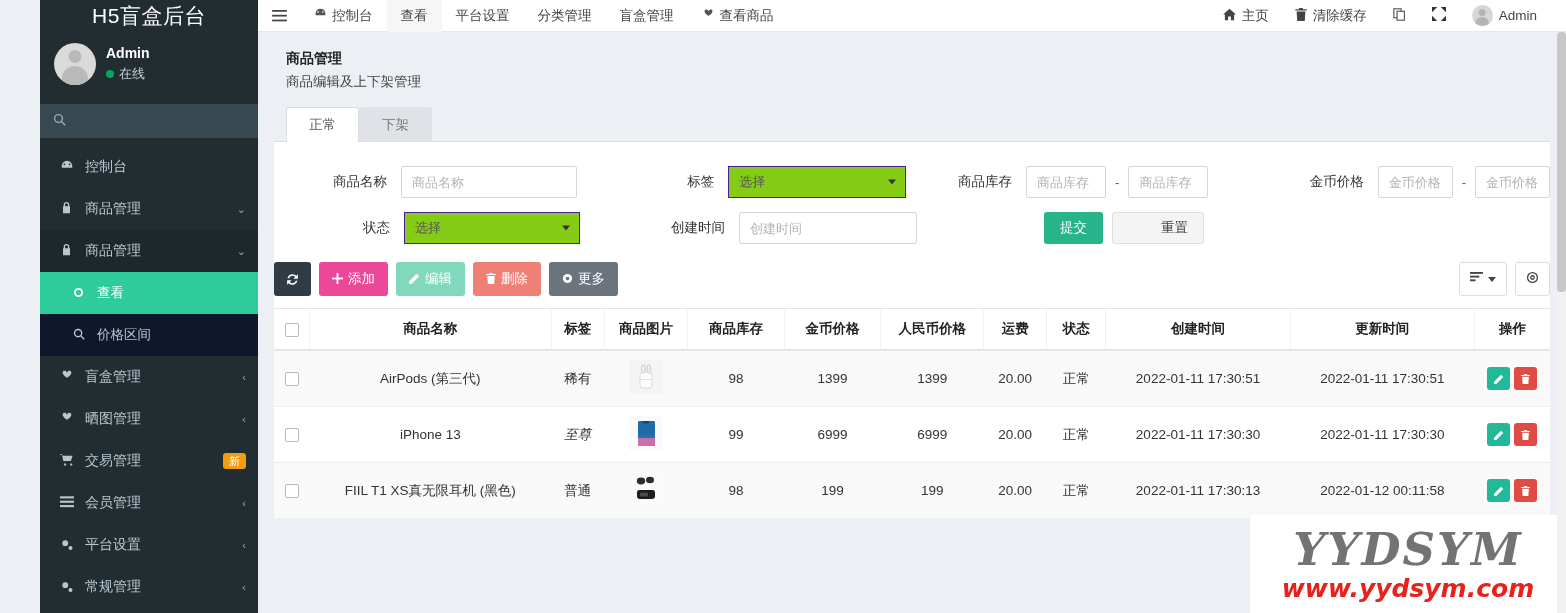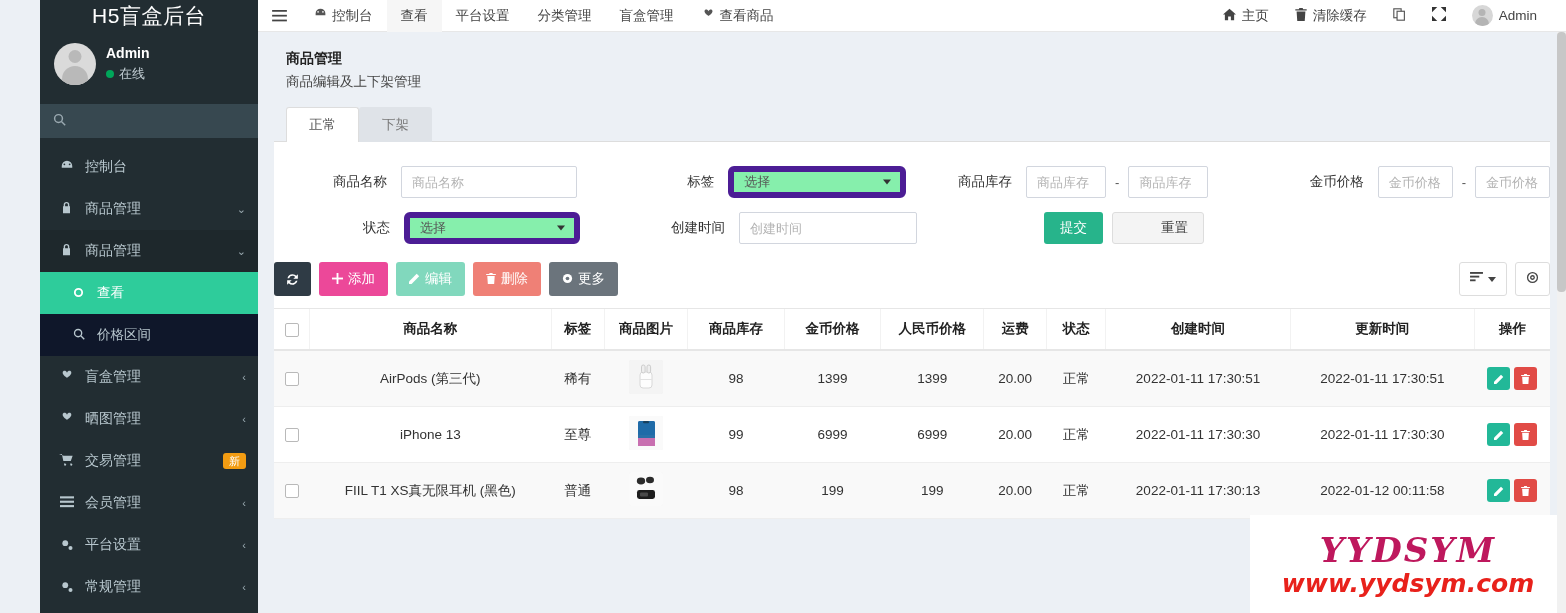--- a/index.html
+++ b/index.html
@@ -139,21 +139,21 @@
   .fgroup { display: flex; align-items: center; }
   .flabel { font-size: 13.5px; color: #333; text-align: right; padding-right: 14px; }
   .fctl { display: flex; align-items: center; gap: 7px; }
   .inp {
     height: 32px; border: 1px solid #d2d6de; background: #fff;
     font-size: 13px; color: #555; padding: 0 10px; outline: none;
     font-family: inherit; border-radius: 2px;
   }
   .inp::placeholder { color: #b3b3b3; }
   .sel {
-    height: 32px; border: 6px solid #4c1d95; background: #86efac; border-radius: 6px;
+    height: 32px; border: 1px solid #4c1d95; background: #84cc16; border-radius: 0;
     font-size: 13px; color: #555; padding: 0 26px 0 10px; outline: none;
     font-family: inherit; appearance: none; position: relative;
     display: flex; align-items: center; cursor: pointer;
   }
   .sel .caret {
     position: absolute; right: 9px; top: 50%; transform: translateY(-50%);
     width: 0; height: 0; border-left: 4px solid transparent; border-right: 4px solid transparent;
     border-top: 5px solid #333;
   }
   .sel .selval { color: #555; }
@@ -197,21 +197,21 @@
     border-bottom: 1px solid #eee; padding: 9px 6px; text-align: center;
     font-size: 13.5px; color: #333; vertical-align: middle;
   }
   table.grid tbody tr:nth-child(odd) { background: #f9f9f9; }
   table.grid tbody tr:nth-child(even) { background: #fff; }
   .chk {
     width: 14px; height: 14px; border: 1px solid #b9b9b9; background: #fff;
     display: inline-block; border-radius: 2px; cursor: pointer; vertical-align: middle;
   }
   .tag-rare { color: #4fc3a1; }
-  .tag-supreme { color: #ea7b6a; }
+  .tag-supreme { color: #ea7b6a; font-style: italic; }
   .tag-normal { color: #555; }
   .thumb {
     width: 34px; height: 34px; display: inline-block; border-radius: 2px;
     background: #f3f3f3; position: relative; overflow: hidden;
   }
   .thumb svg { display: block; }
   .act-btns { display: inline-flex; gap: 4px; }
   .act-edit, .act-del {
     width: 23px; height: 23px; border-radius: 3px; border: 0; cursor: pointer;
     display: inline-flex; align-items: center; justify-content: center;
@@ -224,21 +224,21 @@
 
   
   .watermark {
     position: absolute; right: 0px; bottom: 0px;
     width: 316px; height: 98px; background: #fff;
     display: flex; flex-direction: column; align-items: center; justify-content: center;
     pointer-events: none;
   }
   .wm-top {
     font-family: "DejaVu Serif", serif; font-weight: bold; font-style: italic;
-    font-size: 34px; color: #be185d; letter-spacing: 2px; line-height: 1;
+    font-size: 45px; color: #737373; letter-spacing: 2px; line-height: 1;
   }
   .wm-bot {
     font-family: "DejaVu Sans", sans-serif; font-weight: bold; font-style: italic;
     font-size: 25px; color: #e8211b; line-height: 1; margin-top: 4px;
   }
   .scrollbar-v {
     position: absolute; right: 0; top: 32px; width: 9px; height: 581px; background: #f1f1f1;
   }
   .scrollbar-v .thumbv { position: absolute; top: 0; left: 0; width: 9px; height: 260px; background: #c7c7c7; border-radius: 4px;}
 </style>

